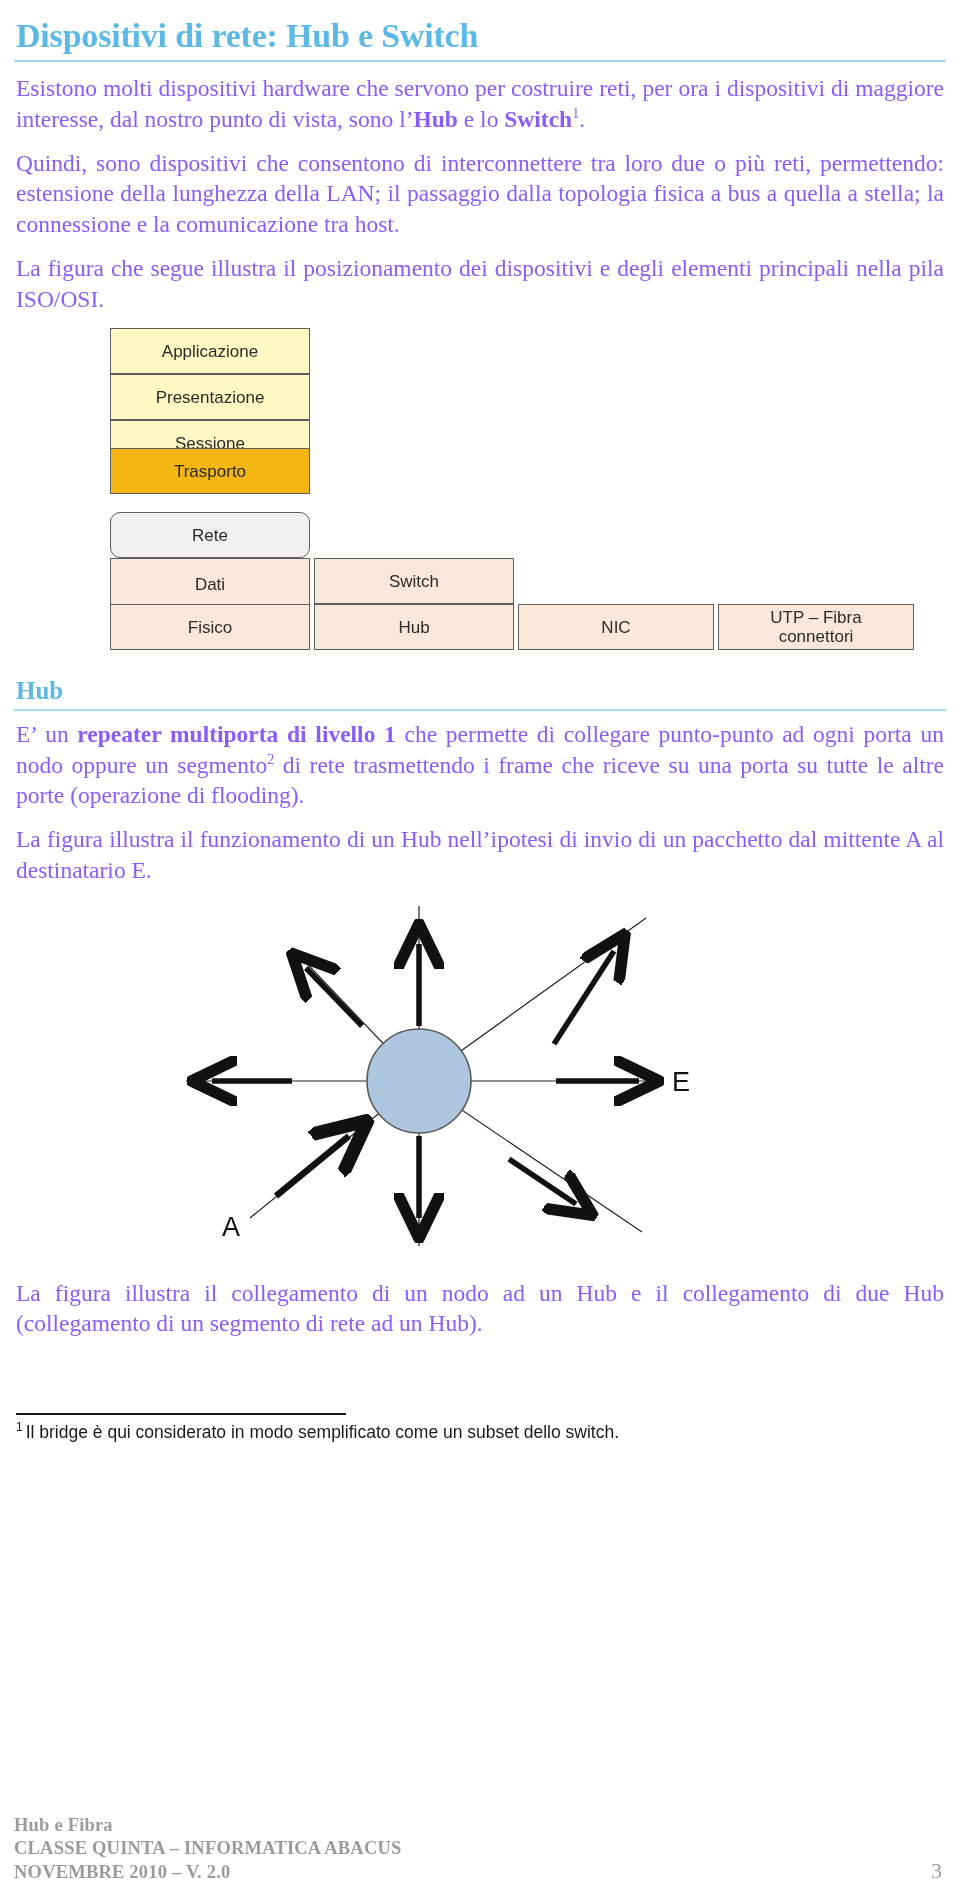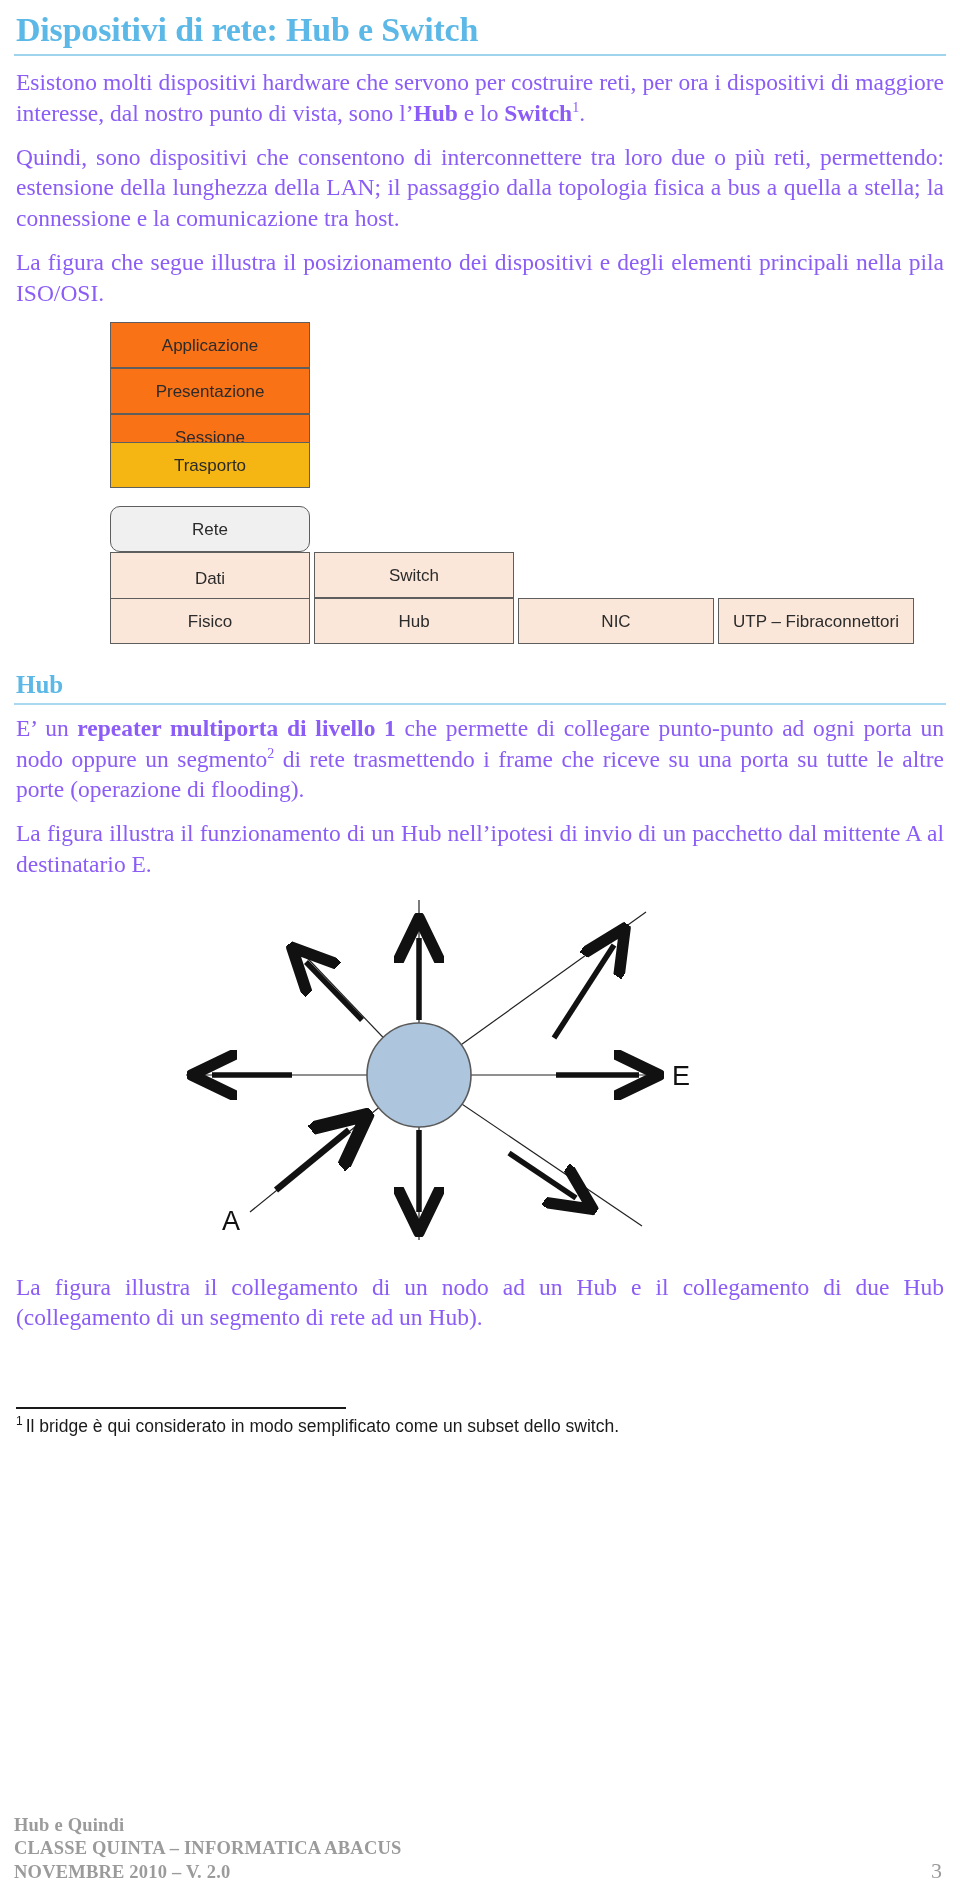--- a/index.html
+++ b/index.html
@@ -13,21 +13,21 @@
     position: relative;
     font-family: "Liberation Serif", serif;
     color: #000000;
     overflow: hidden;
   }
   .page {
     position: relative;
     width: 960px;
     height: 1888px;
     box-sizing: border-box;
-    padding: 11px 14px;
+    padding: 17px 14px;
   }
 
   
   .doc-title {
     font-family: "Liberation Serif", serif;
     font-size: 34px;
     font-weight: bold;
     color: #5CB8E6;
     letter-spacing: -0.2px;
     margin: 0;
@@ -85,21 +85,21 @@
     border: 1.6px solid #5e5e5e;
     display: flex;
     align-items: center;
     justify-content: center;
     font-family: "Liberation Sans", sans-serif;
     font-size: 17px;
     color: #2b2b2b;
     line-height: 1.15;
     text-align: center;
   }
-  .fill-white  { background: #f97316; }
+  .fill-white  { background: #fef9c3; }
   .fill-orange { background: #f5b513; }
   .fill-grey   { background: #f0f0f0; border-radius: 10px; }
   .fill-peach  { background: #fbe7d9; }
   .osi-col1 { left: 0px;   width: 200px; }
   .osi-col2 { left: 204px; width: 200px; }
   .osi-col3 { left: 408px; width: 196px; }
   .osi-col4 { left: 608px; width: 196px; }
 
   
   .hub-figure {
@@ -184,21 +184,21 @@
     <div class="osi-box osi-col1 fill-orange" style="top:120px; height:46px;">Trasporto</div>
     <div class="osi-box osi-col1 fill-grey" style="top:184px; height:46px;">Rete</div>
     <div class="osi-box osi-col1 fill-peach" style="top:230px; height:52px;">Dati</div>
     <div class="osi-box osi-col1 fill-peach" style="top:276px; height:46px;">Fisico</div>
 
     <div class="osi-box osi-col2 fill-peach" style="top:230px; height:46px;">Switch</div>
     <div class="osi-box osi-col2 fill-peach" style="top:276px; height:46px;">Hub</div>
 
     <div class="osi-box osi-col3 fill-peach" style="top:276px; height:46px;">NIC</div>
 
-    <div class="osi-box osi-col4 fill-peach" style="top:276px; height:46px; ">
+    <div class="osi-box osi-col4 fill-peach" style="top:276px; height:46px; flex-direction:column;">
       <span>UTP – Fibra</span>
       <span>connettori</span>
     </div>
   </div>
 
   <div style="margin-top:28px;">
     <h2 class="sec-heading">Hub</h2>
     <div class="sec-rule"></div>
   </div>
 
@@ -246,20 +246,20 @@
 
   <p class="body" style="margin-top:22px;">La figura illustra il collegamento di un nodo ad un Hub e il collegamento di due Hub (collegamento di un segmento di rete ad un Hub).</p>
 
   <div style="margin-top:74px;">
     <div class="fn-rule"></div>
     <p class="footnote"><sup>1</sup><span>Il bridge è qui considerato in modo semplificato come un subset dello switch.</span></p>
   </div>
 
   <div class="footer">
     <div class="footer-lines">
-      <div>Hub e Quindi</div>
+      <div>Hub e Fibra</div>
       <div>CLASSE QUINTA – INFORMATICA ABACUS</div>
       <div>NOVEMBRE 2010 – V. 2.0</div>
     </div>
     <div class="footer-page">3</div>
   </div>
 
 </div>
 
 </body></html>

